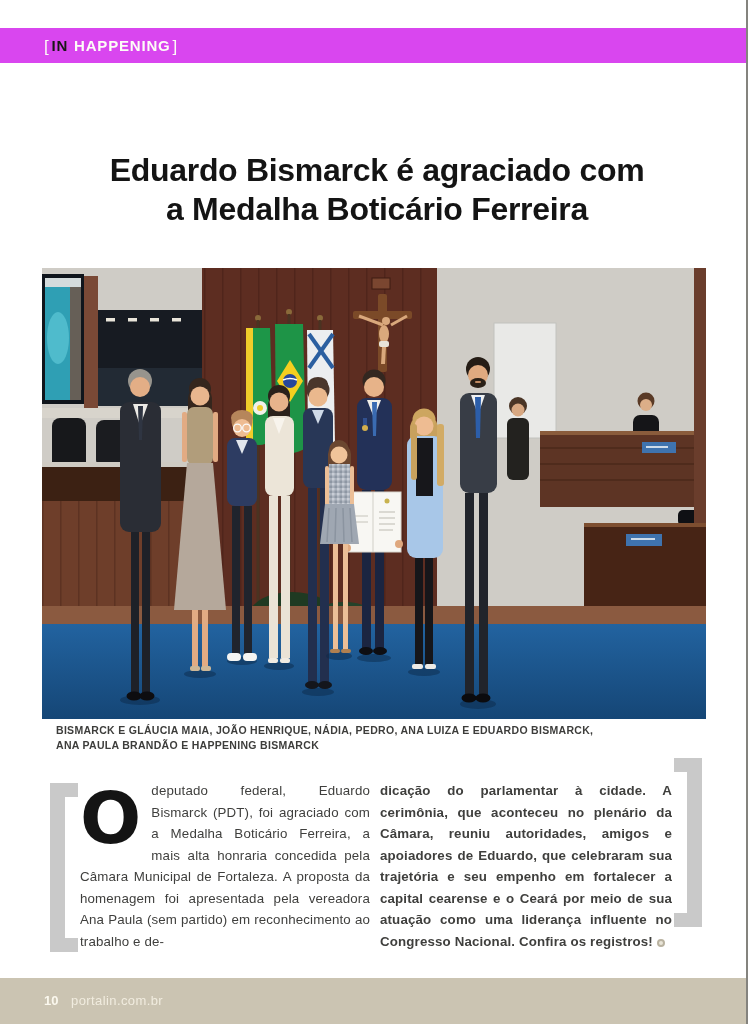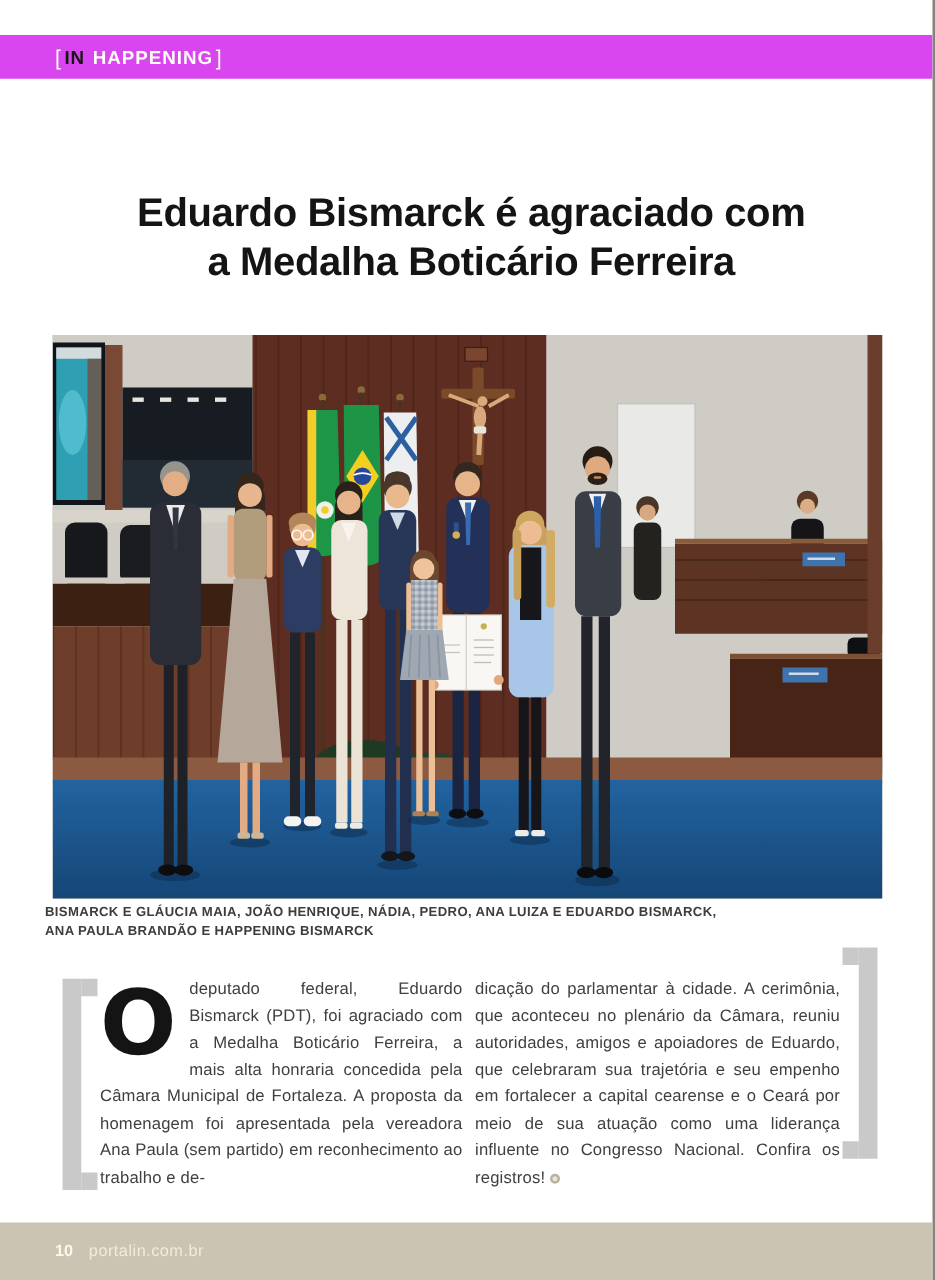--- a/index.html
+++ b/index.html
@@ -25,21 +25,21 @@
     line-height:33px;font-size:14px;font-weight:700;letter-spacing:3.2px;color:#c5bfad;}
   
   .headline{position:absolute;left:0;top:147px;width:100%;text-align:center;
     font-size:32px;line-height:39px;font-weight:700;color:#141414;letter-spacing:-.3px;}
   
   .credit{position:absolute;left:0;top:236px;width:100%;text-align:center;
     font-size:9.5px;font-weight:700;letter-spacing:1.7px;color:#50504e;}
   
   .photo{position:absolute;left:42px;top:268px;width:664px;height:451px;overflow:hidden;background:#c9c6c0;}
   
-  .caption{position:absolute;left:36px;top:723px;width:620px;
+  .caption{position:absolute;left:56px;top:723px;width:620px;
     font-size:10.5px;font-weight:700;color:#3d3d3b;line-height:15px;letter-spacing:.3px;}
   
   .bracket{position:absolute;background:#c9c9c9;}
   .bl-bar{left:50px;top:783px;width:15px;height:169px;}
   .bl-arm-t{left:65px;top:783px;width:13px;height:14px;}
   .bl-arm-b{left:65px;top:938px;width:13px;height:14px;}
   .br-bar{left:687px;top:758px;width:15px;height:169px;}
   .br-arm-t{left:674px;top:758px;width:13px;height:14px;}
   .br-arm-b{left:674px;top:913px;width:13px;height:14px;}
   .col{position:absolute;top:780px;width:290px;font-size:13.3px;line-height:21.5px;
@@ -340,21 +340,21 @@
   <div class="bracket bl-bar"></div>
   <div class="bracket bl-arm-t"></div>
   <div class="bracket bl-arm-b"></div>
   <div class="bracket br-bar"></div>
   <div class="bracket br-arm-t"></div>
   <div class="bracket br-arm-b"></div>
 
   <p class="col col1" style="margin:0;">
     <span class="dropcap">O</span><span>deputado federal, Eduardo Bismarck (PDT), foi agraciado com a Medalha Boticário Ferreira, a mais alta honraria concedida pela Câmara Municipal de Fortaleza. A proposta da homenagem foi apresentada pela vereadora Ana Paula (sem partido) em reconhecimento ao trabalho e de-</span>
   </p>
-  <p class="col col2" style="margin:0;">
+  <p class="col col2" style="margin:0;font-weight:bold;">
     <span>dicação do parlamentar à cidade. A cerimônia, que aconteceu no plenário da Câmara, reuniu autoridades, amigos e apoiadores de Eduardo, que celebraram sua trajetória e seu empenho em fortalecer a capital cearense e o Ceará por meio de sua atuação como uma liderança influente no Congresso Nacional. Confira os registros!</span><span class="endmark"></span>
   </p>
 
   <div class="footer">
     <div class="inner">
       <span class="f-num">10</span>
       <span class="f-site">portalin.com.br</span>
     </div>
   </div>
 

